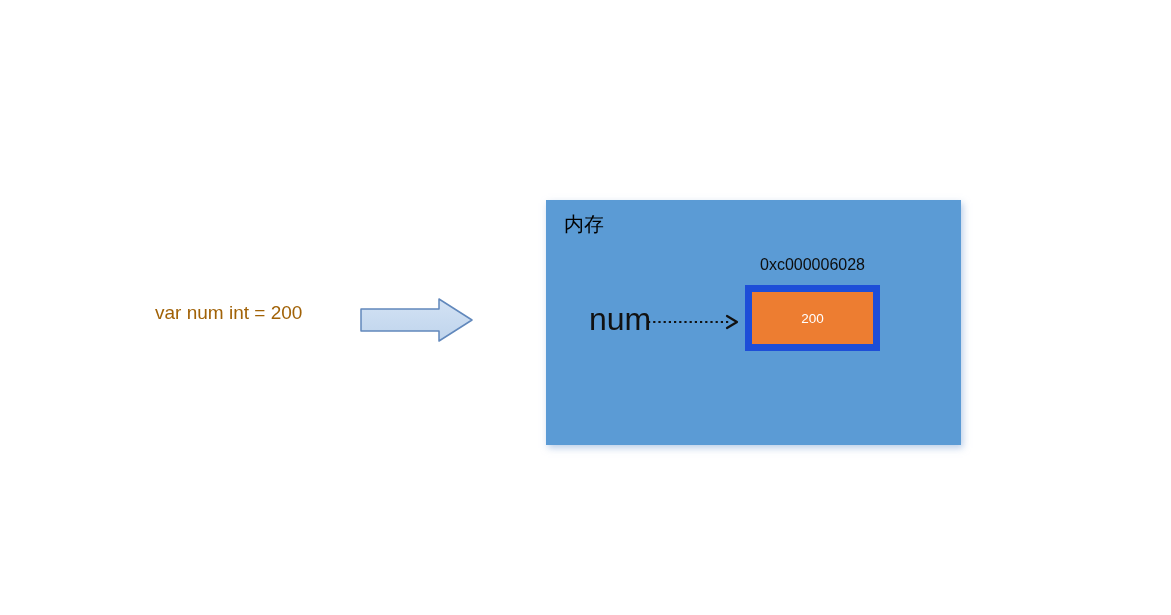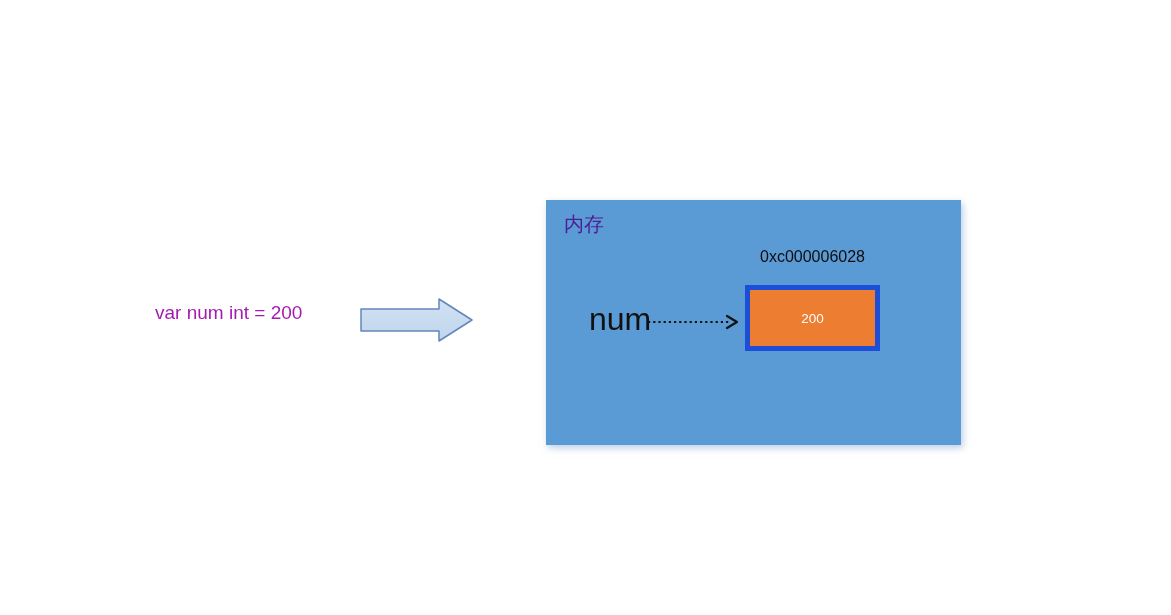--- a/index.html
+++ b/index.html
@@ -13,21 +13,21 @@
     width: 1171px;
     height: 615px;
     background: #ffffff;
     overflow: hidden;
   }
   .code-text {
     position: absolute;
     left: 155px;
     top: 302px;
     font-size: 19px;
-    color: #a21caf;
+    color: #a16207;
     white-space: nowrap;
   }
   .block-arrow {
     position: absolute;
     left: 359px;
     top: 297px;
     width: 116px;
     height: 46px;
   }
   .memory-box {
@@ -37,40 +37,40 @@
     width: 415px;
     height: 245px;
     background: #5B9BD5;
     box-shadow: 2px 3px 7px rgba(150, 180, 220, 0.65);
   }
   .memory-title {
     position: absolute;
     left: 18px;
     top: 11px;
     font-size: 20px;
-    color: #4c1d95;
+    color: #000000;
   }
   .address-label {
     position: absolute;
     left: 199px;
-    top: 48px;
+    top: 56px;
     width: 135px;
     text-align: center;
     font-size: 16px;
     color: #0d0d0d;
     white-space: nowrap;
   }
   .value-box {
     position: absolute;
     left: 199px;
     top: 85px;
     width: 135px;
     height: 66px;
     background: #ED7D31;
-    border: 5px solid #1d4ed8;
+    border: 7px solid #1d4ed8;
     box-sizing: border-box;
     display: flex;
     align-items: center;
     justify-content: center;
   }
   .value-text {
     font-size: 13.5px;
     color: #ffffff;
   }
   .var-label {

